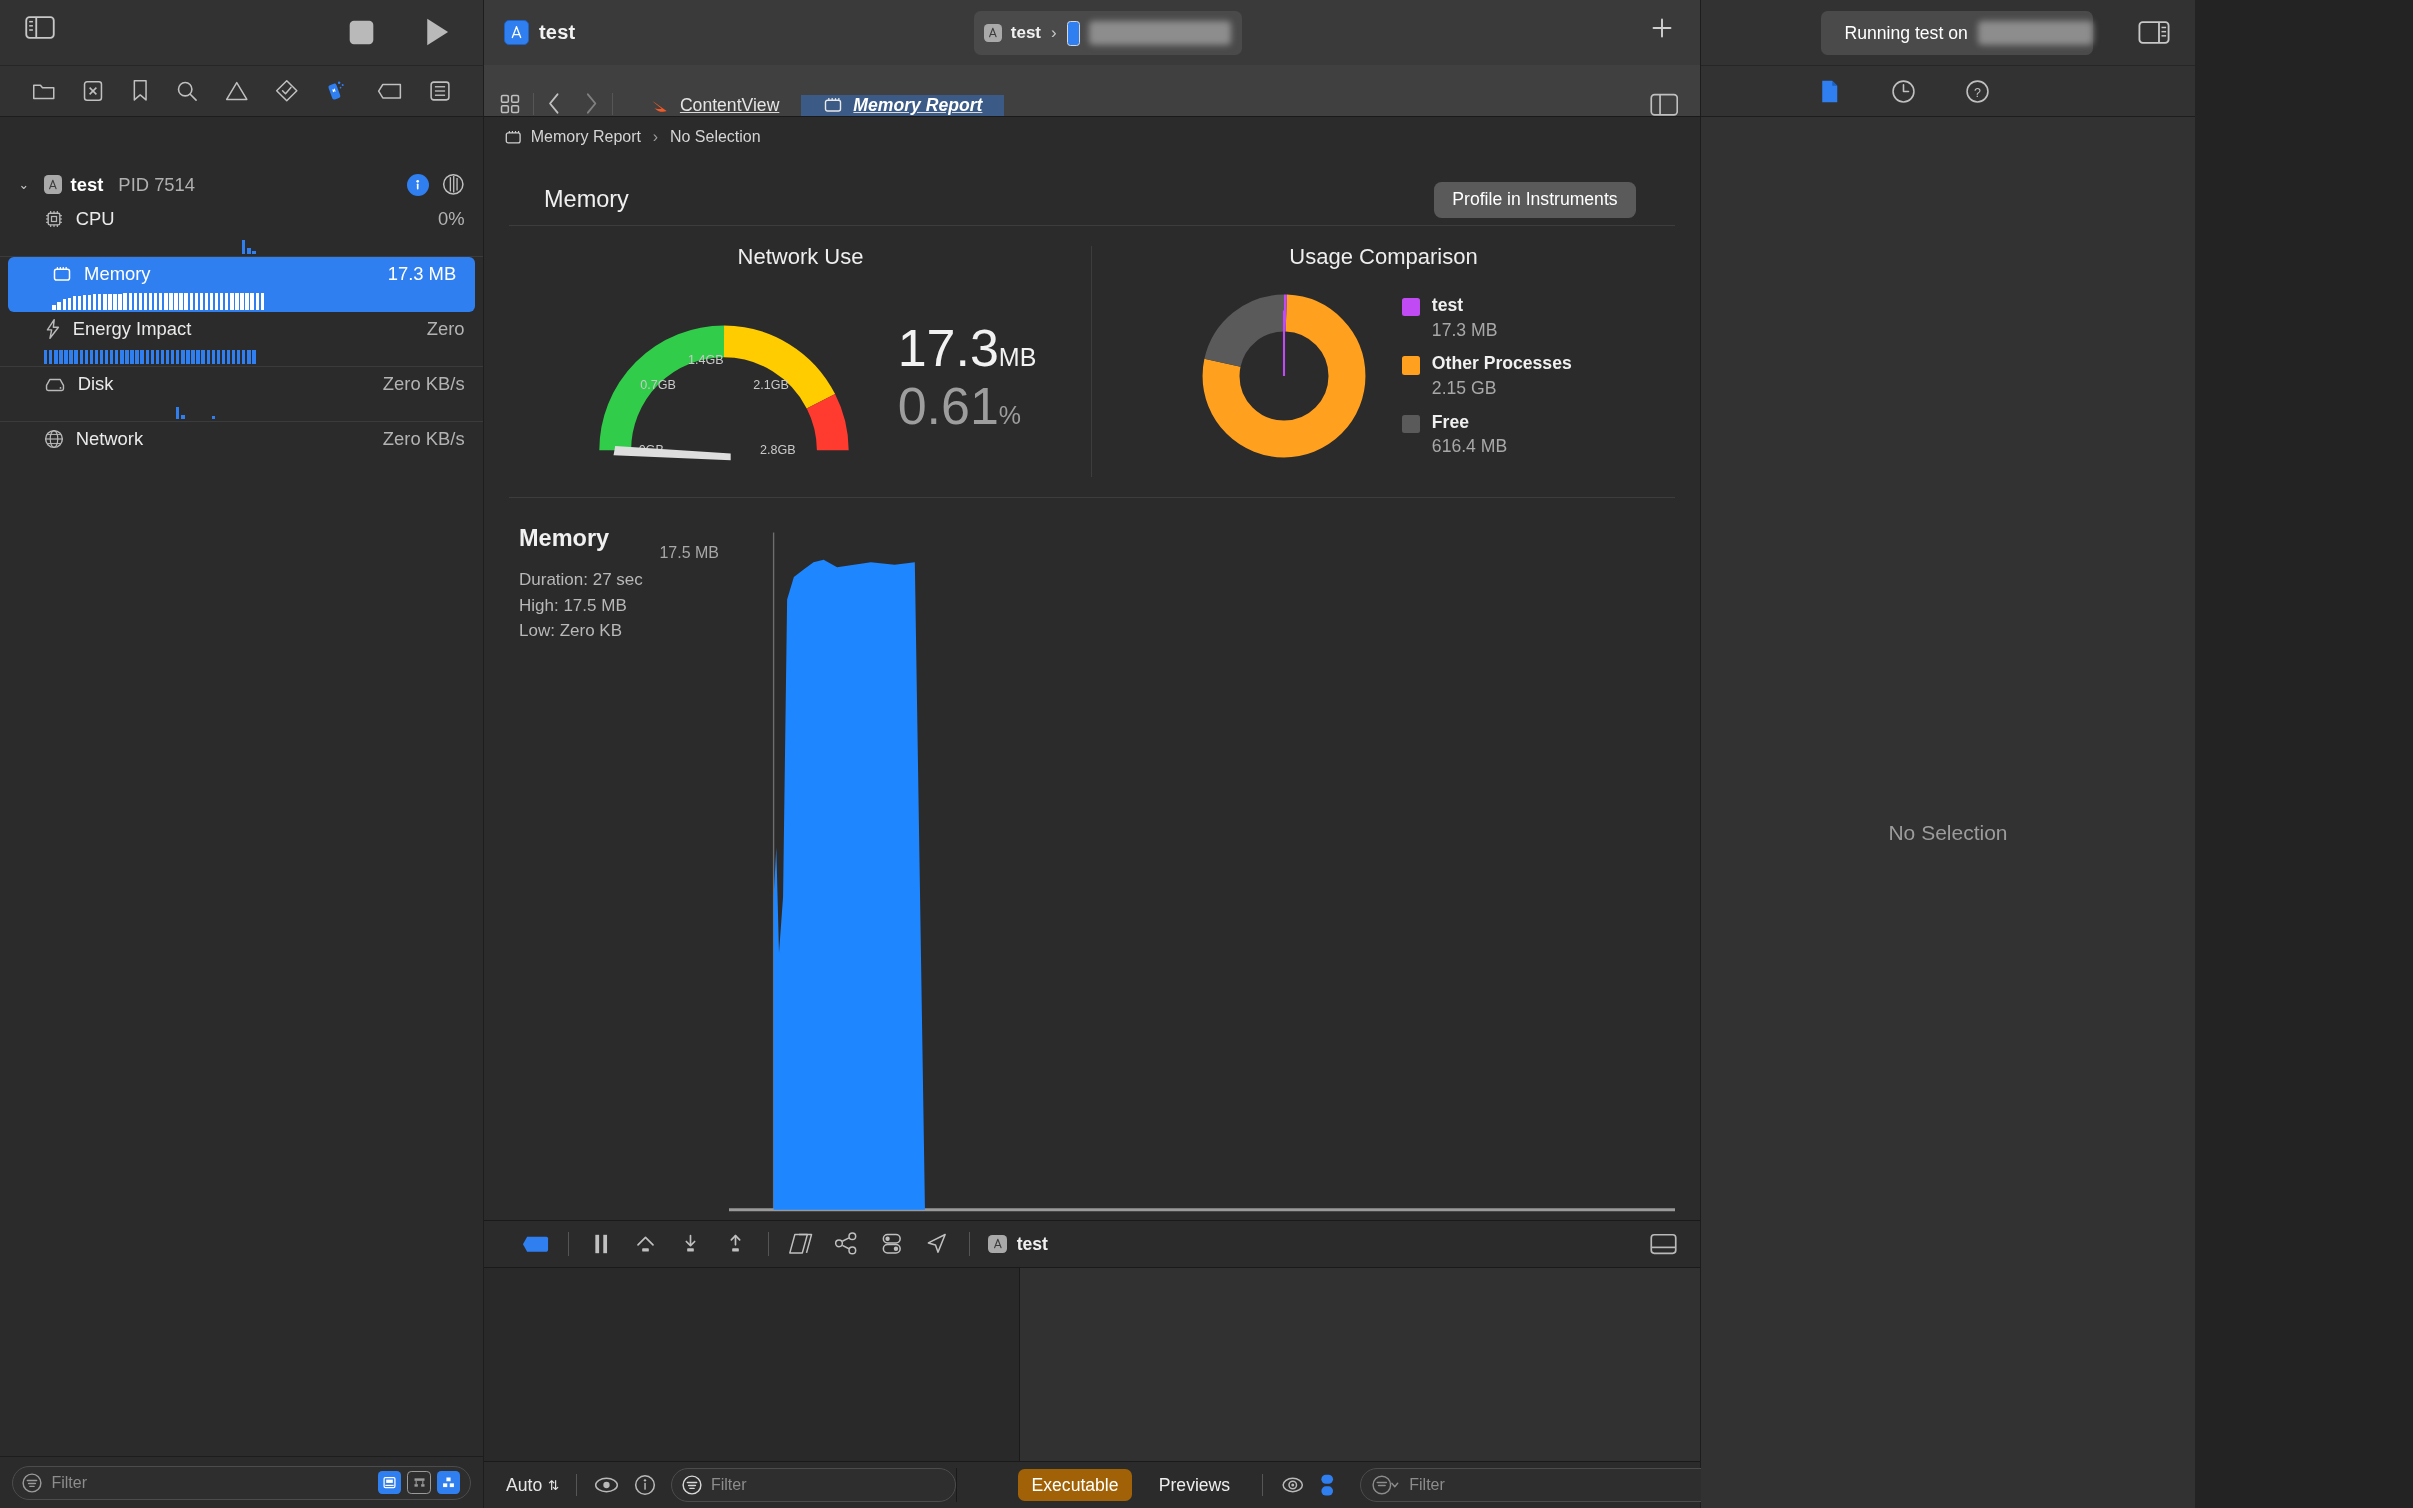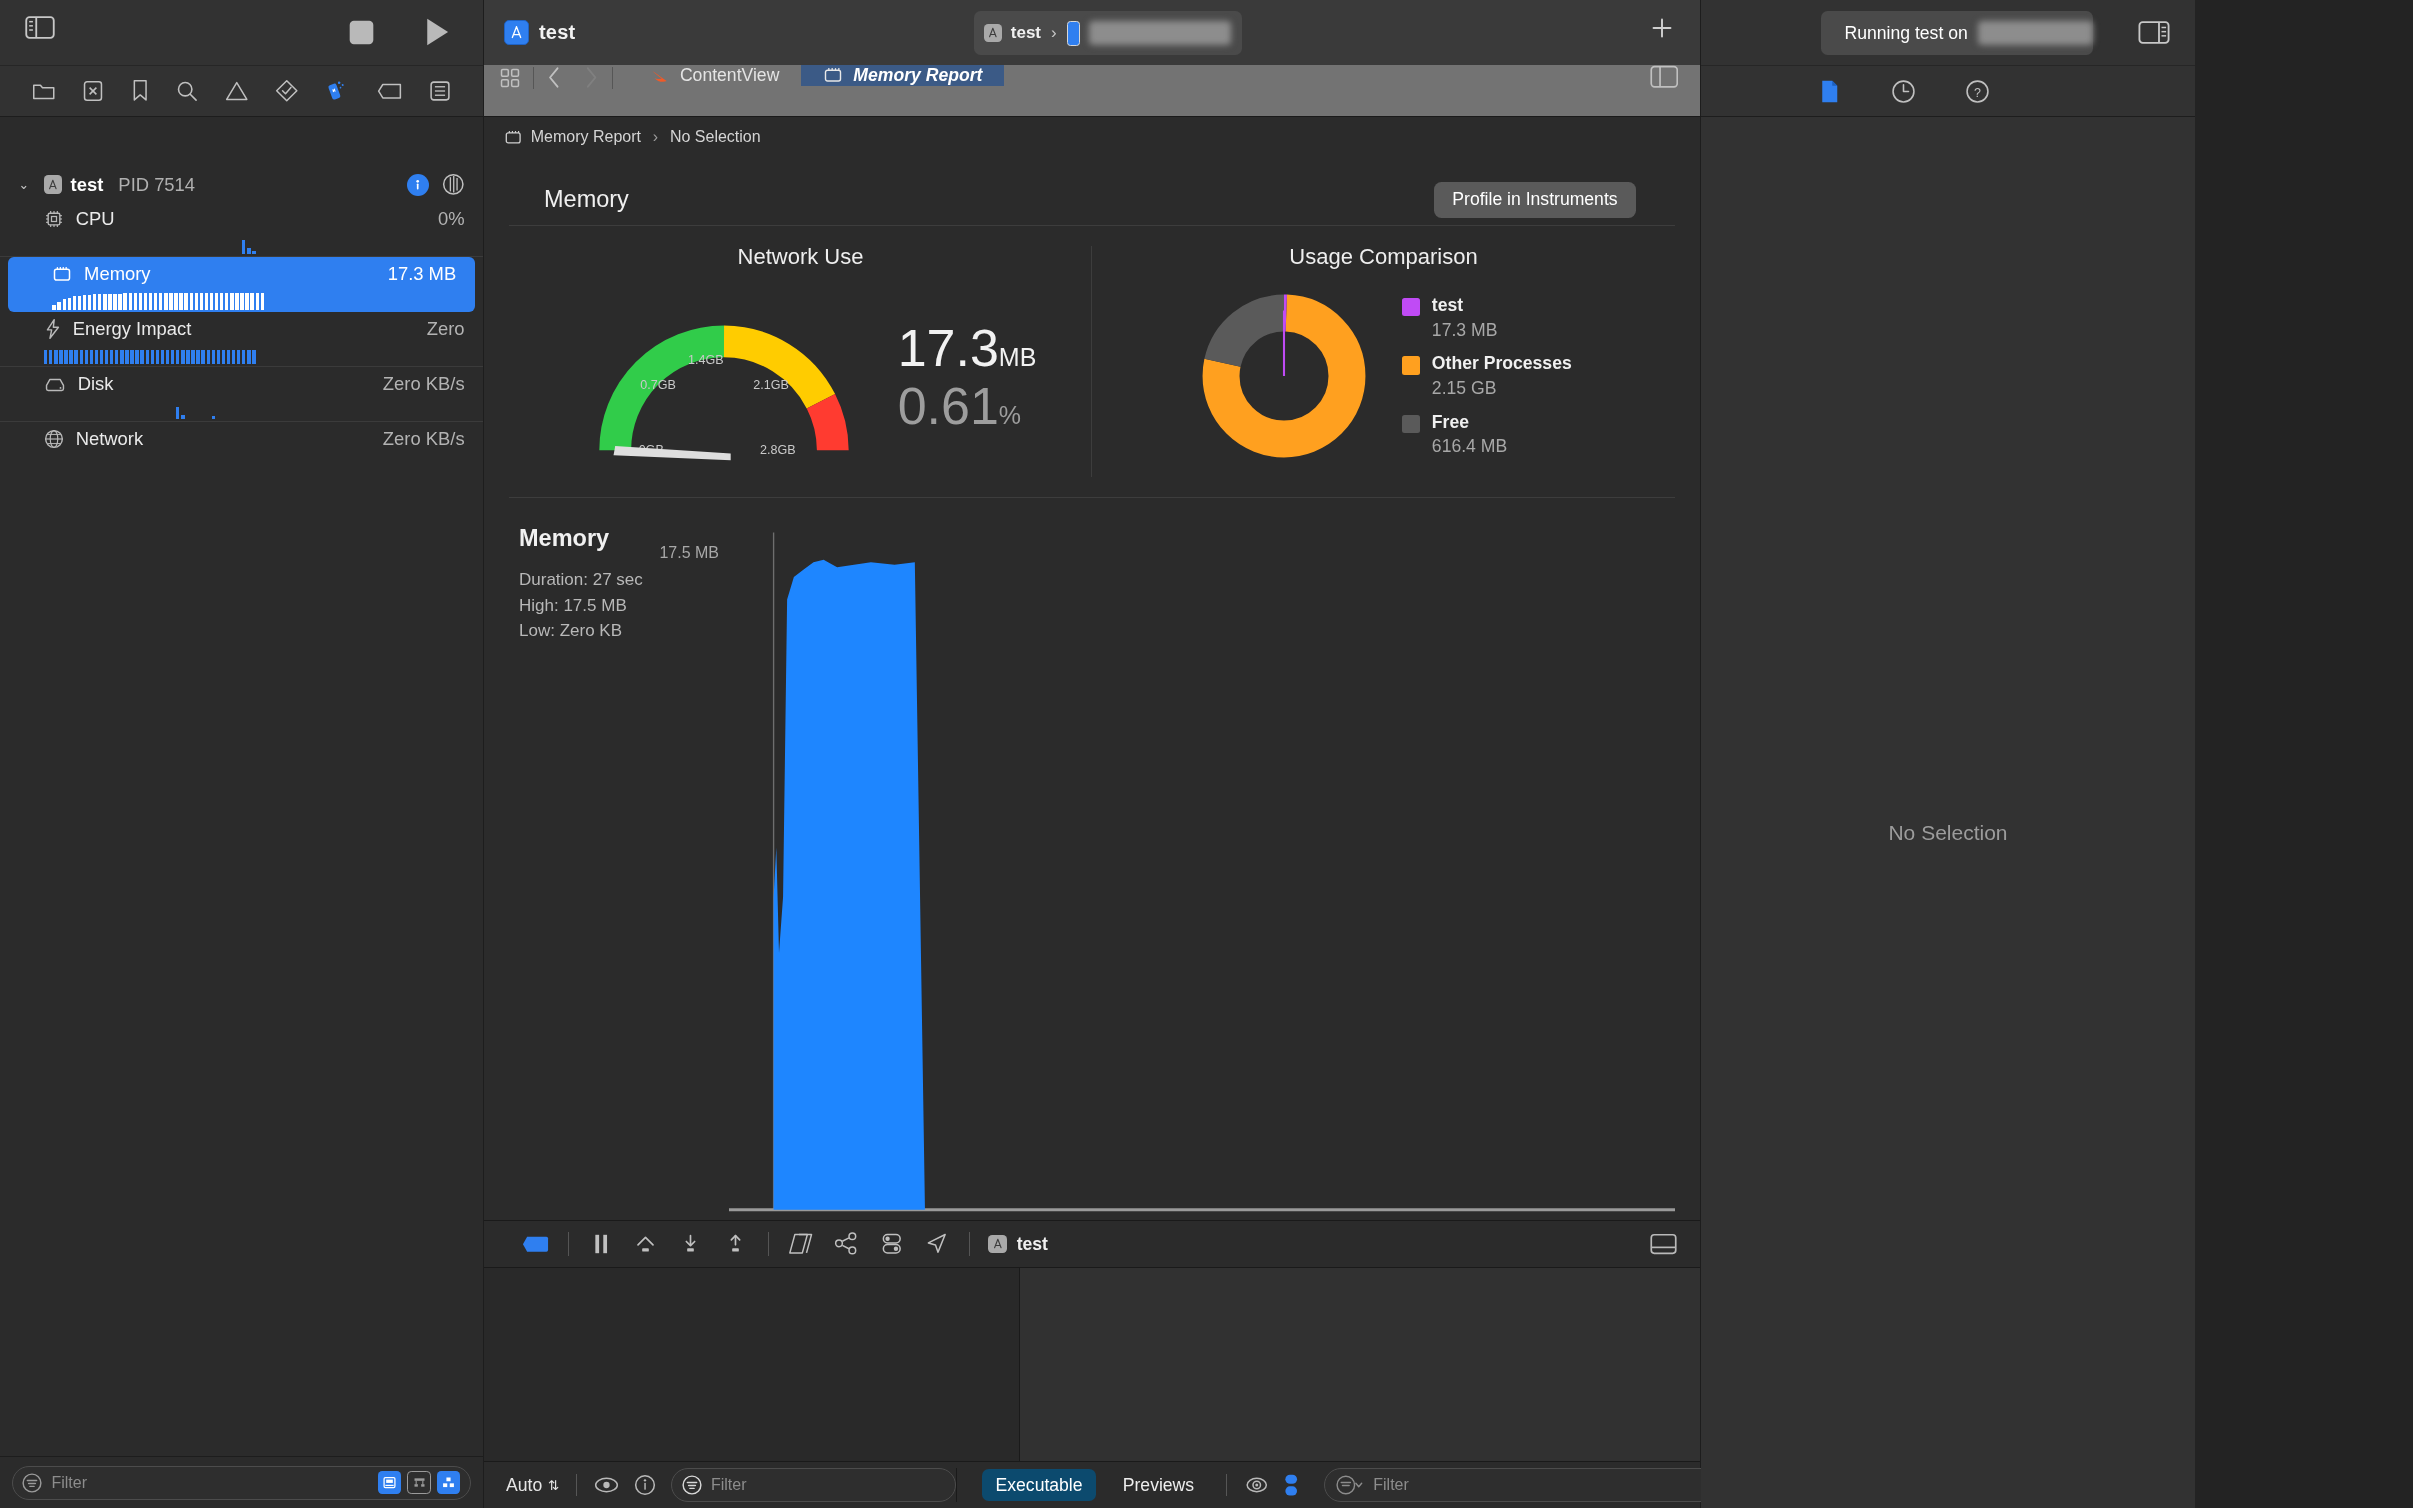--- a/index.html
+++ b/index.html
@@ -59,23 +59,23 @@
   }
 
   
   .row2 { height:52px; display:flex; flex-shrink:0; }
   .r2-left {
     width:484px; background:#323232; border-right:0.8px solid #1d1d1d;
     border-top:0.8px solid #262626; border-bottom:0.8px solid #1d1d1d;
     display:flex; align-items:center; justify-content:space-around; padding:0 18.4px;
   }
   .r2-main {
-    flex:1; background:#737373; border-right:0.8px solid #1d1d1d;
+    flex:1; background:#404040; border-right:0.8px solid #1d1d1d;
     border-bottom:0.8px solid #1a1a1a;
-    display:flex; align-items:flex-start; position:relative;
+    display:flex; align-items:flex-end; position:relative;text-decoration:underline;
   }
   .r2-right {
     width:494px; background:#323232; border-top:0.8px solid #262626;
     border-bottom:0.8px solid #1d1d1d;
     display:flex; align-items:center; gap:49px; padding-left:117px;
   }
   .navchunk { display:flex; align-items:center; gap:0; padding:0 3.4px 0 15px; }
   .vline { width:0.8px; height:22px; background:#565656; margin:0 11.7px; }
   .tabitem {
     display:flex; align-items:center; gap:10px; padding:0 22px;
@@ -208,21 +208,21 @@
   .auto { font-size:17.6px; color:#e6e6e6; display:flex;align-items:center;gap:5.9px;}
   .bb-filter {
     width:285px; height:34px; border:0.8px solid #4c4c4c; border-radius:17px;
     display:flex;align-items:center;gap:8.4px;padding-left:8.4px; background:#2e2e2e; margin-left:15px;
   }
   .bb-filter .ph { font-size:16px; color:#8c8c8c;}
   .bb-right { flex:1; display:flex; align-items:center; padding-left:25px; gap:0;}
   .seg {
     font-size:17.6px; color:#eee; padding:5.9px 13.4px; border-radius:6.7px; cursor:default;
   }
-  .seg.active { background:#0c4a6e; color:#fff; }
+  .seg.active { background:#a16207; color:#fff;margin-left:36px; }
   .bb-filter2 {
     width:453px; height:34px; border:0.8px solid #4c4c4c; border-radius:17px;
     display:flex;align-items:center;gap:8.4px;padding-left:10px; background:#2e2e2e; margin-left:23.5px;
   }
   .bb-filter2 .ph { font-size:16px; color:#8c8c8c;}
   .bb-end { margin-left:auto; display:flex; align-items:center; gap:15px; padding-right:18.4px;}
 
   
   .inspector { width:494px; background:#323232; display:flex; align-items:center; justify-content:center; }
   .no-sel { font-size:21px; color:#9c9c9c; }

